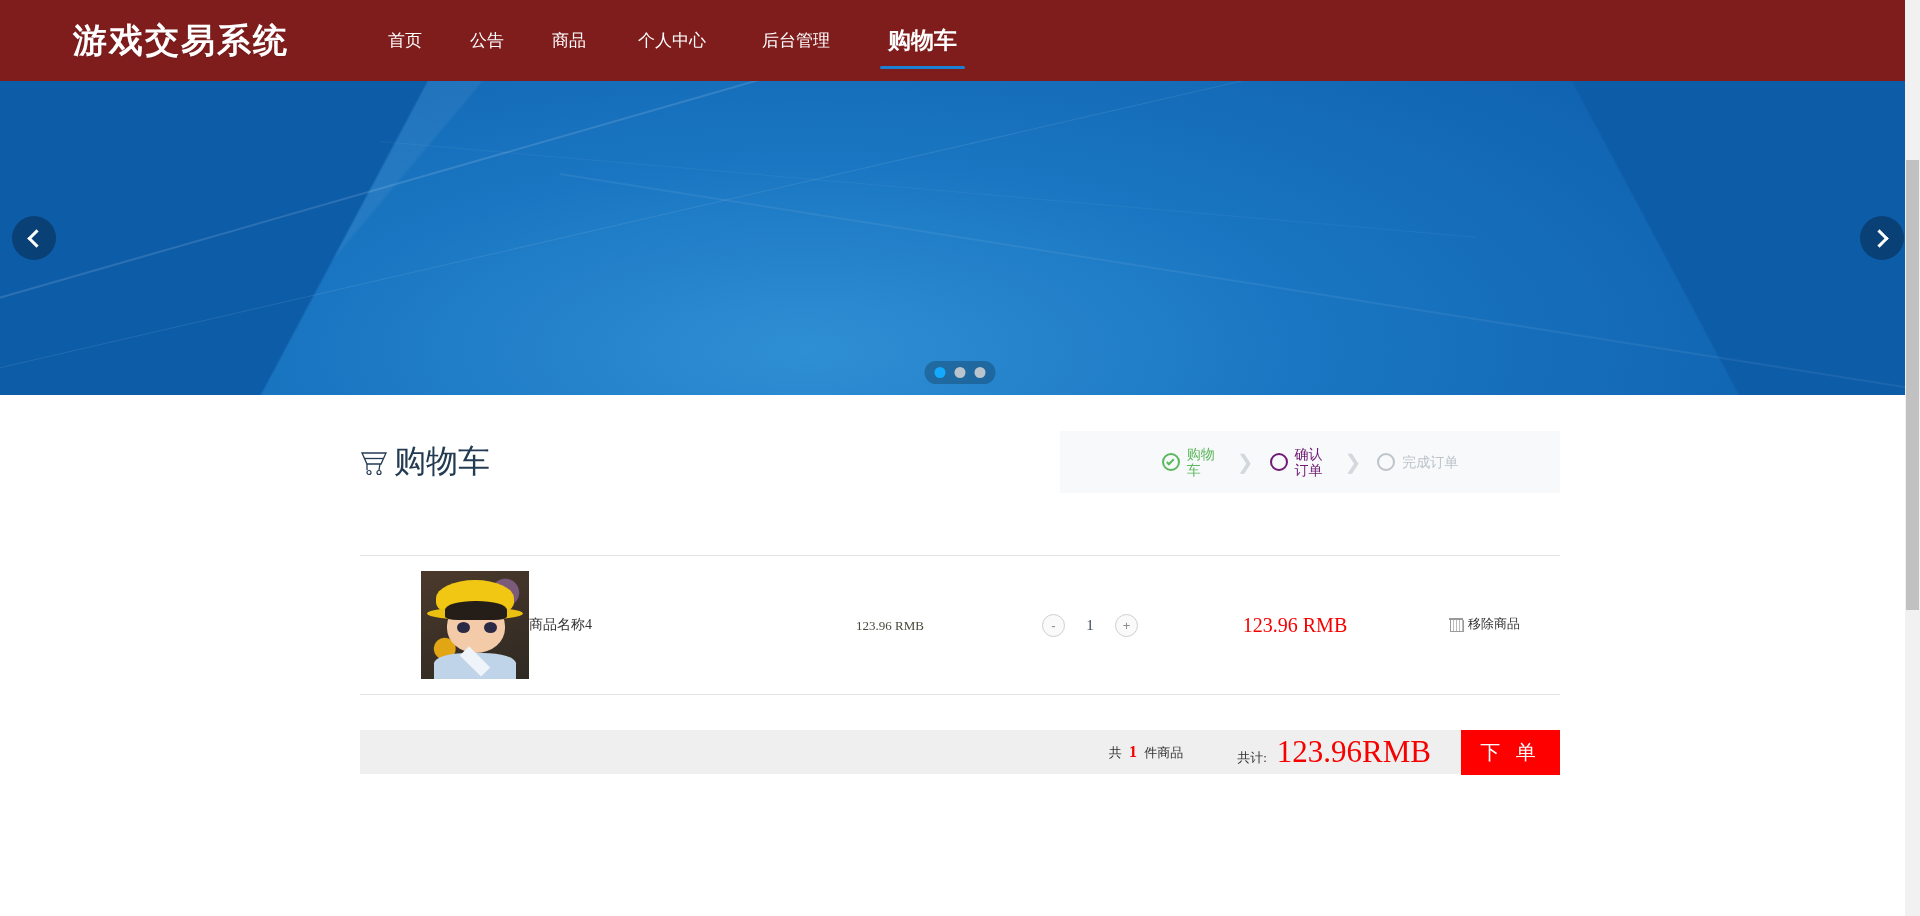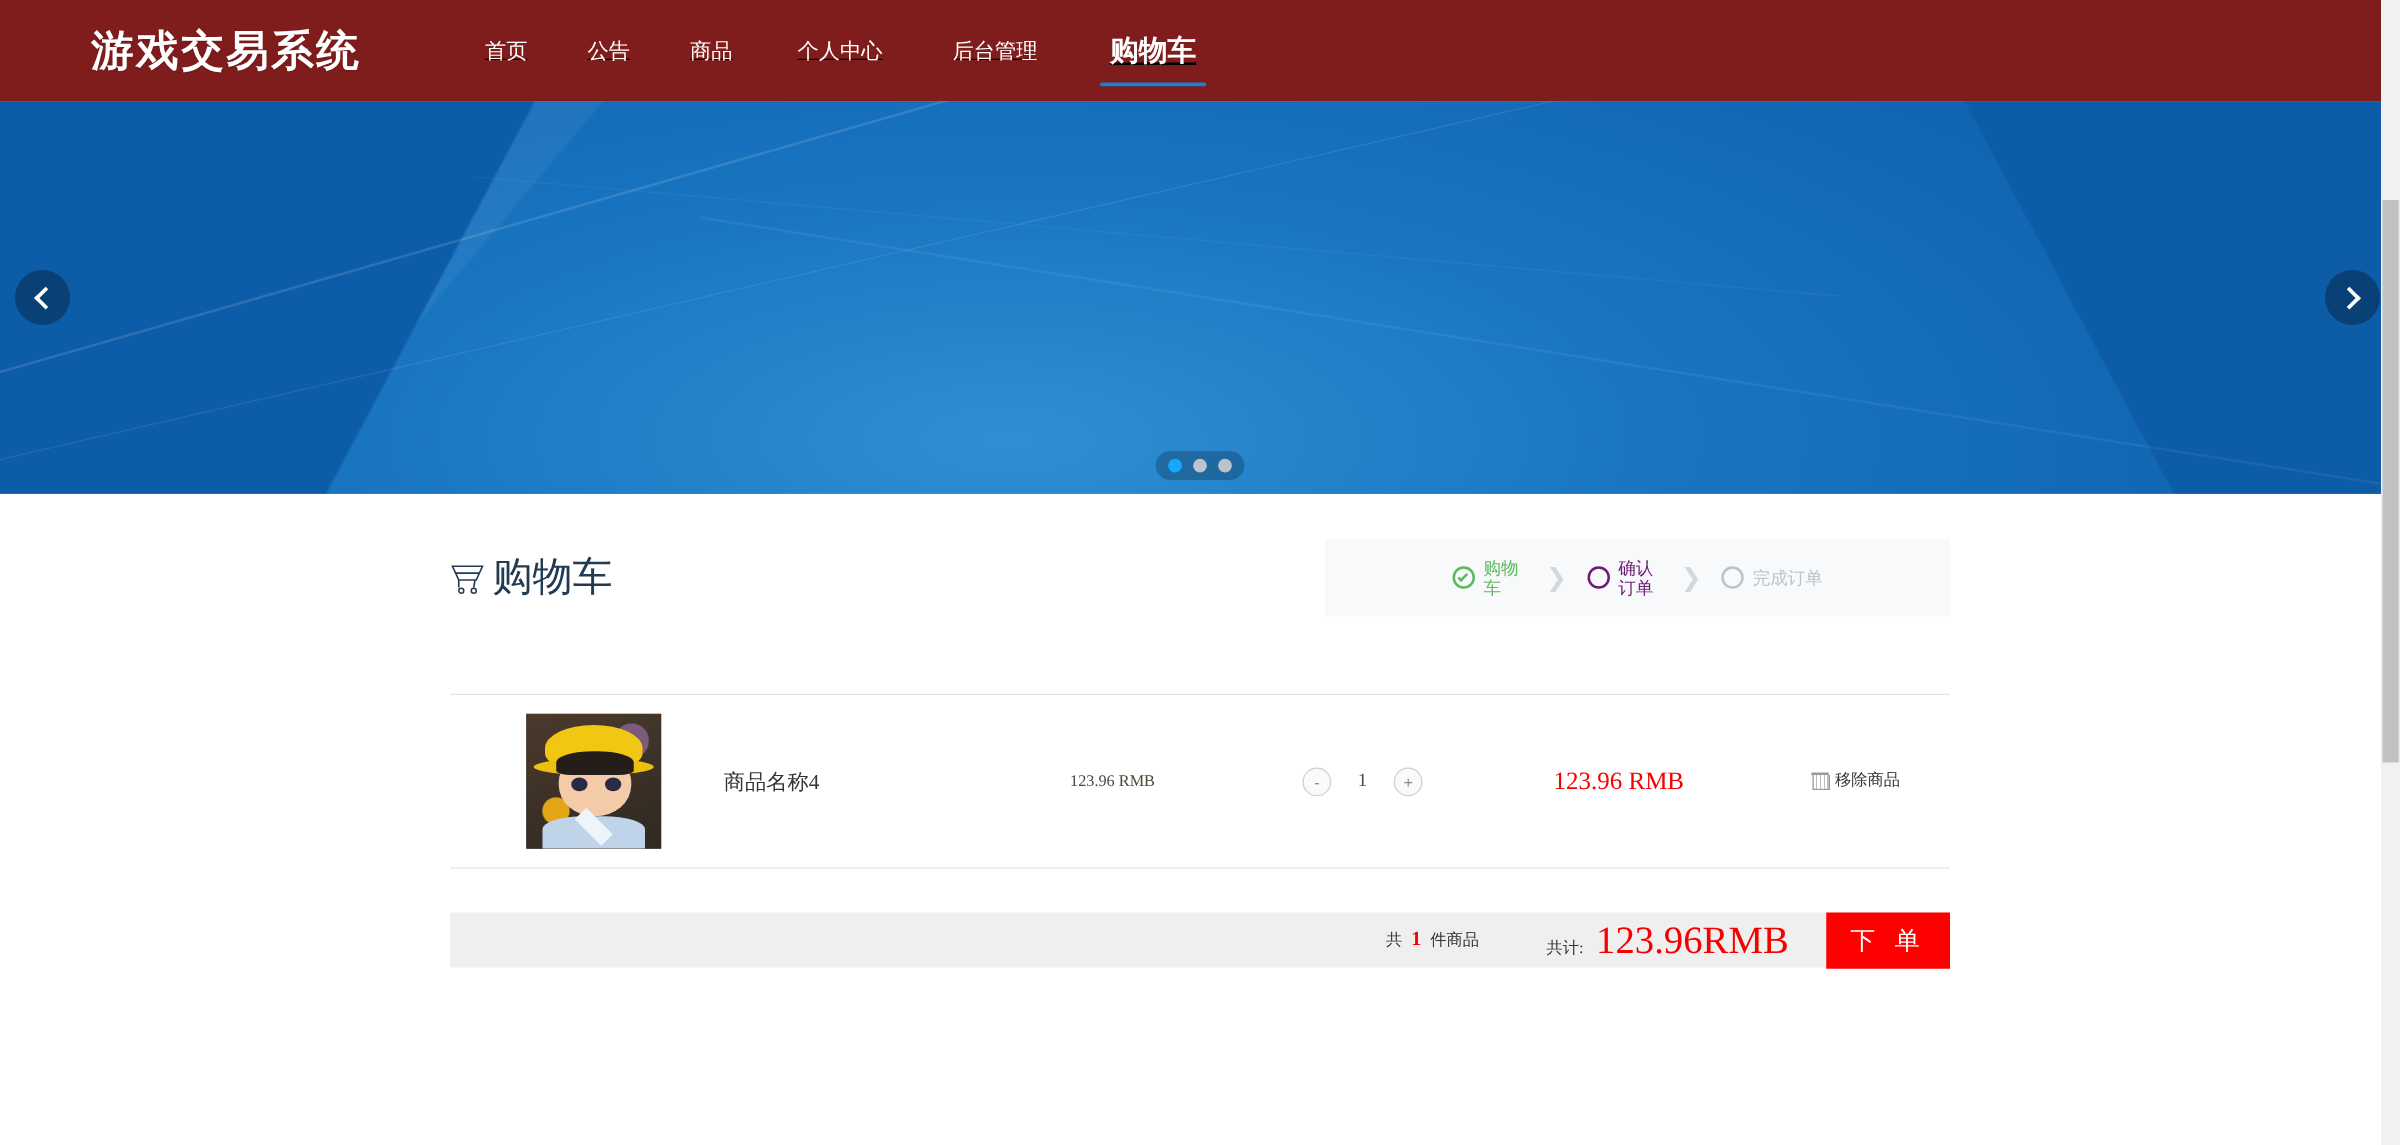--- a/index.html
+++ b/index.html
@@ -18,21 +18,21 @@
     overflow:hidden;
   }
   .brand{
     color:#ffffff;
     font-size:34px; font-weight:bold;
     letter-spacing:2px;
     margin-left:73px;
     text-shadow:0 1px 2px rgba(0,0,0,.12);
     white-space:nowrap;
   }
-  .nav-items{ display:flex; align-items:flex-end; margin-left:75px; height:81px;text-decoration:underline; }
+  .nav-items{ display:flex; align-items:flex-end; margin-left:75px; height:81px; }
   .nav-item{
     position:relative;
     color:#ffffff;
     font-size:17px;
     padding:0 24px;
     height:81px;
     display:flex; align-items:center; justify-content:center;
     cursor:pointer; white-space:nowrap;
   }
   .nav-item.wide{ padding:12px 28px;margin-top:18px; }
@@ -190,21 +190,21 @@
   .thumb .eyeL{ position:absolute; left:33%; top:47%; width:12%; height:10%;
      background:#2b2a46; border-radius:50%; }
   .thumb .eyeR{ position:absolute; left:58%; top:47%; width:12%; height:10%;
      background:#2b2a46; border-radius:50%; }
   .thumb .body{ position:absolute; left:12%; bottom:0; width:76%; height:24%;
      background:#bfd4e8; border-radius:40% 40% 0 0; }
   .thumb .collar{ position:absolute; left:36%; bottom:10%; width:28%; height:12%;
      background:#eef4f9; transform:rotate(45deg); }
 
   .pname{
-    margin-left:50px; font-size:17px; color:#333;
+    font-size:14px; color:#333;
     font-family:"Liberation Serif", serif; white-space:nowrap;
   }
   .td{ text-align:center; }
   .price{ font-size:13px; color:#4a4a3c; font-family:"Liberation Serif", serif; }
   .qtybox{ display:flex; align-items:center; justify-content:center; gap:18px; }
   .qbtn{
     width:23px; height:23px; border-radius:50%;
     border:1px solid #cfcfcf; background:#fafafa;
     color:#8a8a8a; font-size:13px; line-height:21px;
     text-align:center; cursor:pointer; user-select:none;

